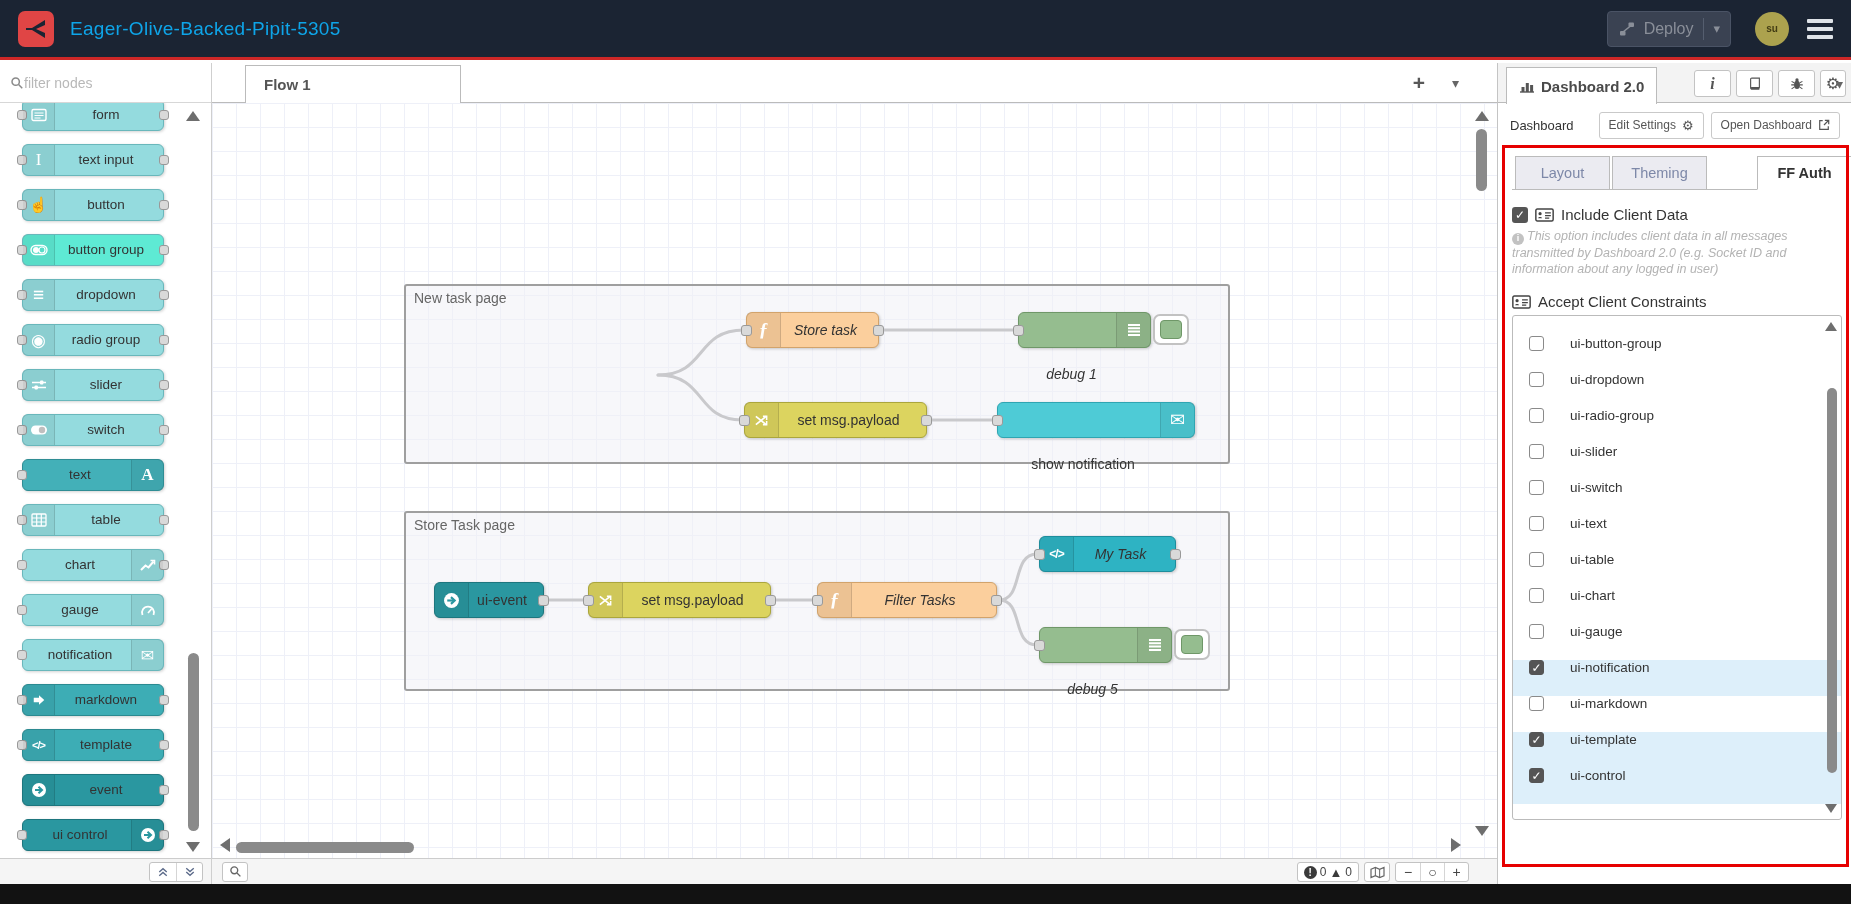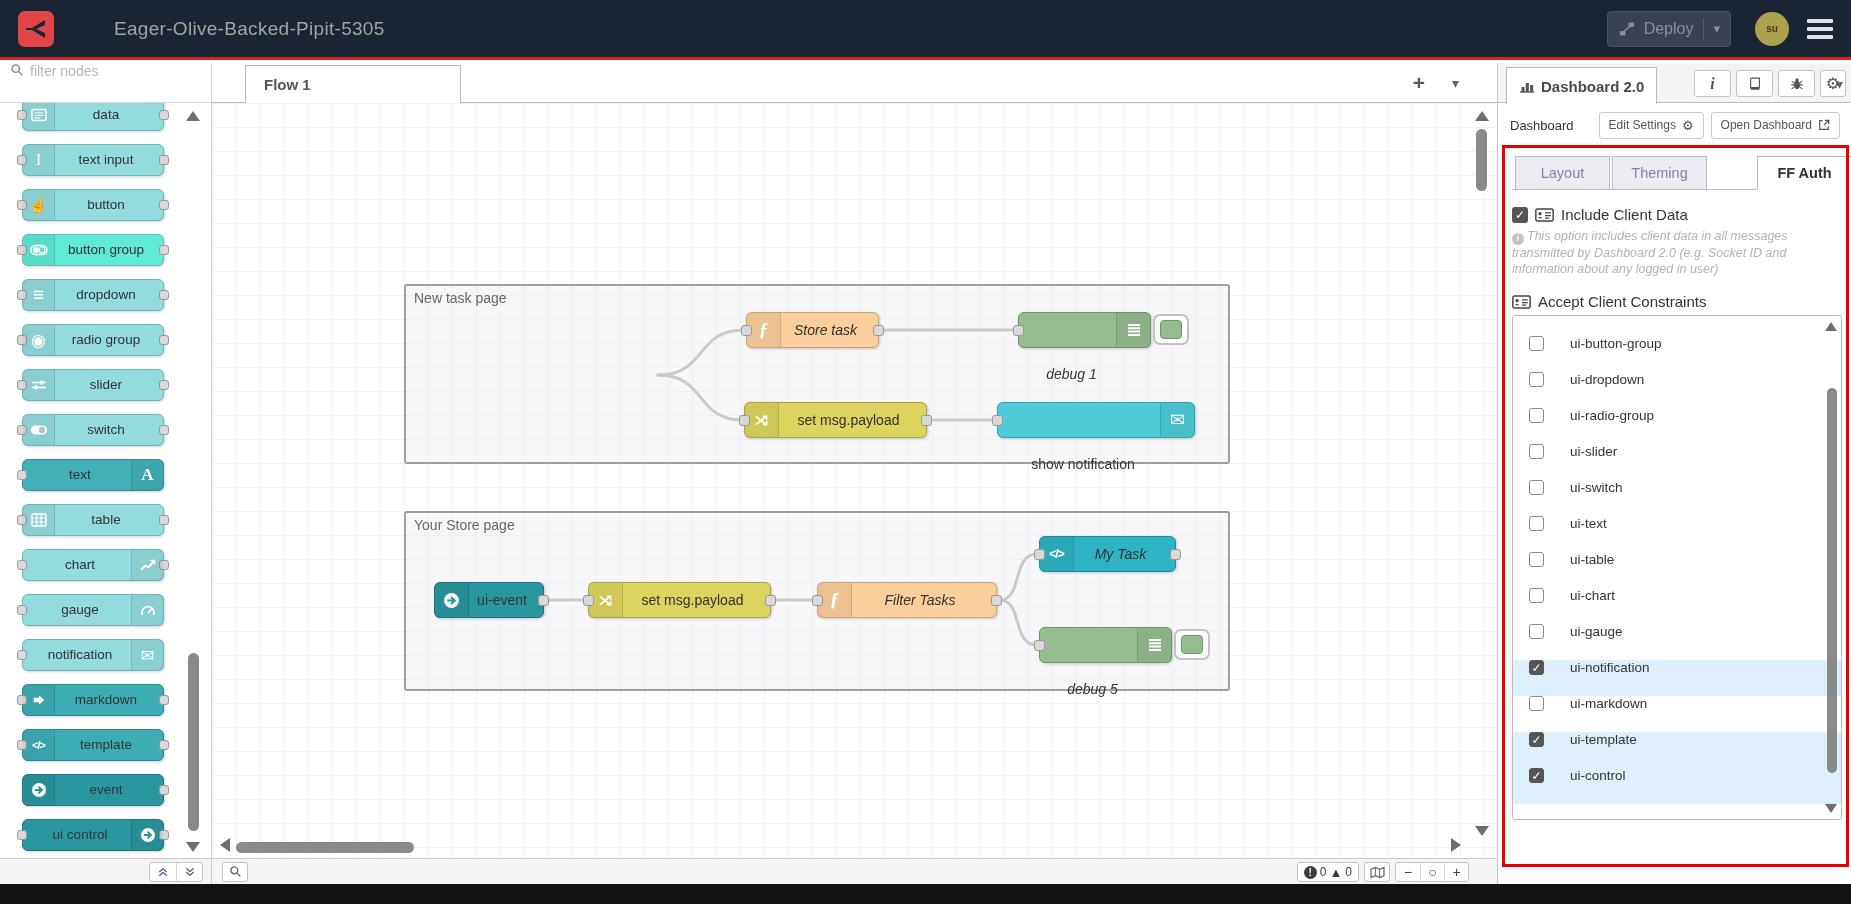--- a/index.html
+++ b/index.html
@@ -5,41 +5,41 @@
   * { margin:0; padding:0; box-sizing:border-box; }
   html,body { width:1851px; height:904px; overflow:hidden; }
   body { font-family:"Liberation Sans", sans-serif; background:#fff; }
   .app { position:relative; width:1851px; height:904px; background:#fff; }
 
   
   .header { position:absolute; left:0; top:0; width:1851px; height:60px;
     background:#1b2433; border-bottom:3px solid #ce2727; display:flex; align-items:center; padding:0 18px; }
   .logo { width:36px; height:36px; border-radius:7px; background:#e04545; margin-right:16px; flex:none;
     display:flex; align-items:center; justify-content:center; }
-  .app-title { color:#a3a3a3; font-size:19px; letter-spacing:.3px;margin-left:44px; }
+  .app-title { color:#0ea5e9; font-size:19px; letter-spacing:.3px; }
   .header-spacer { flex:1; }
   .deploy-btn { display:flex; align-items:center; height:36px; background:#3a4252; border:1px solid #4a5365;
     border-radius:4px; padding:0 10px; color:#8a8f99; font-size:16px; }
   .deploy-btn .dlabel { margin:0 10px 0 8px; }
   .deploy-sep { width:1px; height:22px; background:#555e6f; margin-right:9px; }
   .deploy-caret { color:#8a8f99; font-size:13px; }
   .avatar { width:34px; height:34px; border-radius:50%; background:#aca24e; color:#433d14; font-weight:bold;
     font-size:10px; display:flex; align-items:center; justify-content:center; margin:0 18px 0 24px; }
   .burger { display:flex; flex-direction:column; gap:4px; cursor:pointer; }
   .burger i { display:block; width:26px; height:4px; background:#dfe3e8; border-radius:1px; }
 
   
   .main { position:absolute; left:0; top:63px; width:1851px; height:821px; display:flex; }
   .col-palette { width:212px; flex:none; border-right:1px solid #cfcfcf; display:flex; flex-direction:column; background:#fff; }
   .col-work { width:1285px; flex:none; display:flex; flex-direction:column; position:relative; }
   .col-side { width:354px; flex:none; border-left:1px solid #c4c4c4; background:#fff; position:relative; }
   .bottom-strip { position:absolute; left:0; top:884px; width:1851px; height:20px; background:#121212; }
 
   
-  .filter-row { height:40px; border-bottom:1px solid #d7d7d7; display:flex; align-items:flex-start; padding:0 10px; gap:6px; }
+  .filter-row { height:40px; border-bottom:1px solid #d7d7d7; display:flex; align-items:center; padding:0 10px; }
   .filter-row input { border:none; outline:none; font-size:14px; color:#444; width:150px;
     font-family:"Liberation Sans",sans-serif; }
   .filter-row input::placeholder { color:#b8b8b8; }
   .palette-body { position:relative; flex:1; overflow:hidden; }
   .pi { position:absolute; left:22px; width:142px; height:32px; border:1px solid; border-radius:6px;
     box-shadow:1px 1px 3px rgba(0,0,0,.18); }
   .pi-ic { position:absolute; left:0; top:0; bottom:0; width:32px; background:rgba(0,0,0,.06);
     border-right:1px solid rgba(0,0,0,.12); display:flex; align-items:center; justify-content:center;
     color:#fff; font-size:15px; }
   .pi.ir .pi-ic { left:auto; right:0; border-right:none; border-left:1px solid rgba(0,0,0,.12); }
@@ -182,21 +182,21 @@
 
         <div class="pi" style="top:-4px;background:#94dbde;border-color:#69b7bb">
           <span class="pp l"></span>
             <span class="pp r"></span>
           <span class="pi-ic">
             <svg width="16" height="16" viewBox="0 0 16 16">
                 <rect x="1" y="2.5" width="14" height="11" rx="1.5" stroke="#fff" stroke-width="1.4" fill="none"></rect>
                 <path d="M3.5 6 h9 M3.5 8.5 h9 M3.5 11 h6" stroke="#fff" stroke-width="1.2"></path>
               </svg>
           </span>
-          <span class="pi-lb">data</span>
+          <span class="pi-lb">form</span>
         </div>
         <div class="pi" style="top:41px;background:#94dbde;border-color:#69b7bb">
           <span class="pp l"></span>
             <span class="pp r"></span>
           <span class="pi-ic" style="font-family:'Liberation Serif',serif;font-size:17px;">I</span>
           <span class="pi-lb">text input</span>
         </div>
         <div class="pi" style="top:86px;background:#94dbde;border-color:#69b7bb">
           <span class="pp l"></span>
             <span class="pp r"></span>
@@ -372,21 +372,21 @@
             <path d="M561 497 L 603 497"></path>
             <path d="M787 497 C 812 497 799 451 825 451"></path>
             <path d="M787 497 C 812 497 799 542 825 542"></path>
           </g>
         </svg>
 
         <div class="group" style="left:192px;top:181px;width:826px;height:180px;">
           <span class="group-label">New task page</span>
         </div>
         <div class="group" style="left:192px;top:408px;width:826px;height:180px;">
-          <span class="group-label">Your Store page</span>
+          <span class="group-label">Store Task page</span>
         </div>
 
 
         <div class="node it" style="left:534px;top:209px;width:133px;background:#fbcf9d;border-color:#d2a36b">
           <span class="n-ic" style="font-family:'Liberation Serif',serif;font-style:italic;font-weight:bold;font-size:19px;">ƒ</span>
           <span class="n-lb">Store task</span>
           <span class="np l"></span>
           <span class="np r"></span>
         </div>
 

